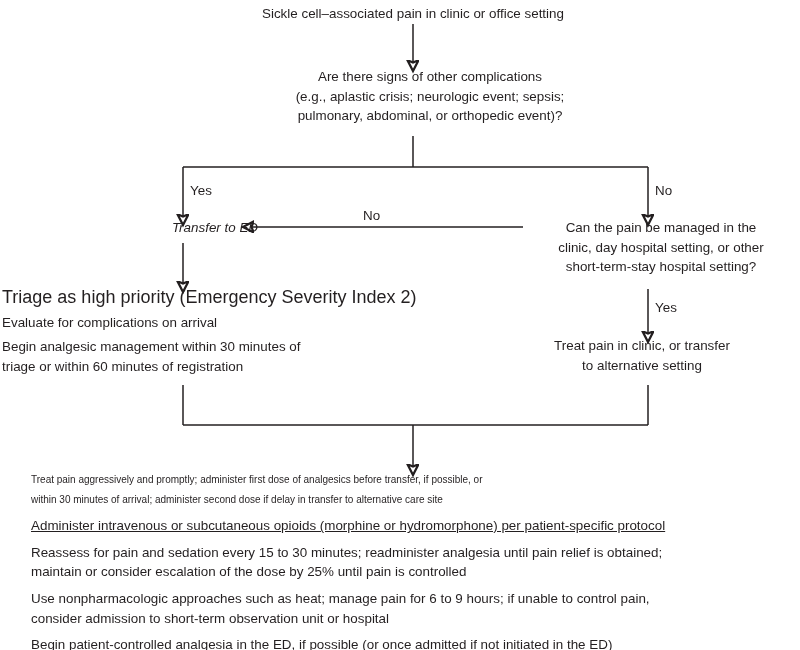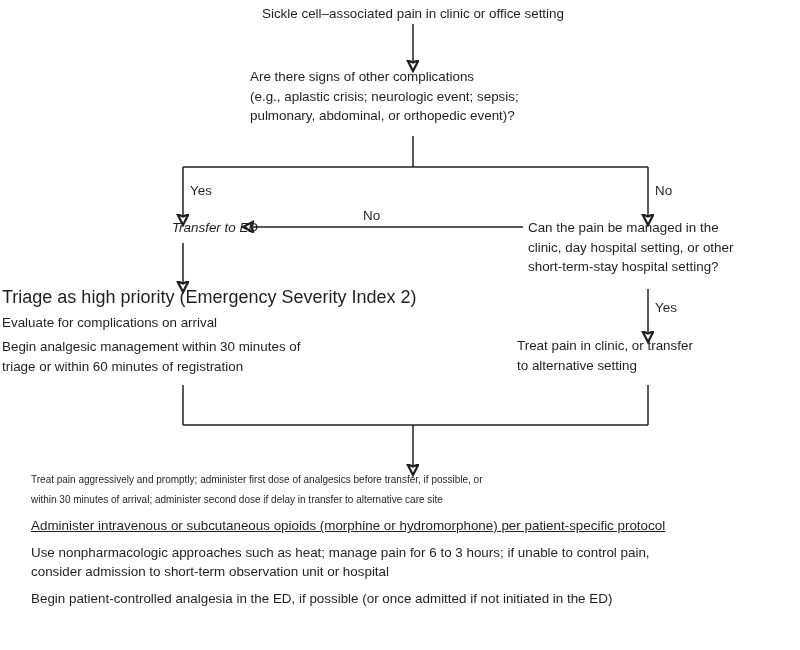--- a/index.html
+++ b/index.html
@@ -2,21 +2,21 @@
 <html><head>
 <meta charset="utf-8">
 <style>
   html,body{margin:0;padding:0;}
   body{
     width:800px;height:650px;background:#ffffff;
     font-family:"Liberation Sans","DejaVu Sans",sans-serif;
     color:#231f20;position:relative;overflow:hidden;
   }
   #flow{position:absolute;inset:0;width:800px;height:650px;}
-  .node{position:absolute;font-size:13.4px;line-height:19.5px;color:#231f20;white-space:pre-line;}
+  .node{position:absolute;font-size:13.4px;line-height:19.5px;color:#231f20;white-space:pre-line;text-align:center;}
   .edge-label{position:absolute;font-size:13.4px;line-height:15px;color:#231f20;}
   .ctr{text-align:center;}
   svg.lines{position:absolute;left:0;top:0;width:800px;height:650px;pointer-events:none;}
   svg.lines path,svg.lines line{stroke:#231f20;stroke-width:1.5;fill:none;}
   .hang{text-indent:0;}
 </style>
 </head>
 <body>
 
 <div id="flow">
@@ -80,18 +80,20 @@
       <div class="hang" style="white-space: pre-line; font-size: 18px; line-height: 19.6px; margin-bottom: 5px;">Triage as high priority (Emergency Severity Index 2)</div>
       <div class="hang" style="white-space: pre-line; font-size: 13.4px; line-height: 19.6px; margin-bottom: 5px;">Evaluate for complications on arrival</div>
       <div class="hang" style="white-space: pre-line; font-size: 13.4px; line-height: 19.6px; margin-bottom: 5px;">Begin analgesic management within 30 minutes of
     triage or within 60 minutes of registration</div>
     </div>
 
   <div id="final-actions" style="position:absolute;left:31px;top:470px;width:762px;">
       <div class="hang" style="white-space: pre-line; font-size: 10px; line-height: 19.6px; margin-bottom: 7px;">Treat pain aggressively and promptly; administer first dose of analgesics before transfer, if possible, or
     within 30 minutes of arrival; administer second dose if delay in transfer to alternative care site</div>
       <div class="hang" style="white-space: pre-line; font-size: 13.4px; line-height: 19.6px; margin-bottom: 7px; text-decoration: underline;">Administer intravenous or subcutaneous opioids (morphine or hydromorphone) per patient-specific protocol</div>
-      <div class="hang" style="white-space: pre-line; font-size: 13.4px; line-height: 19.6px; margin-bottom: 7px;">Use nonpharmacologic approaches such as heat; manage pain for 6 to 3 hours; if unable to control pain,
+      <div class="hang" style="white-space: pre-line; font-size: 13.4px; line-height: 19.6px; margin-bottom: 7px;">Reassess for pain and sedation every 15 to 30 minutes; readminister analgesia until pain relief is obtained;
+    maintain or consider escalation of the dose by 25% until pain is controlled</div>
+      <div class="hang" style="white-space: pre-line; font-size: 13.4px; line-height: 19.6px; margin-bottom: 7px;">Use nonpharmacologic approaches such as heat; manage pain for 6 to 9 hours; if unable to control pain,
     consider admission to short-term observation unit or hospital</div>
       <div class="hang" style="white-space: pre-line; font-size: 13.4px; line-height: 19.6px; margin-bottom: 7px;">Begin patient-controlled analgesia in the ED, if possible (or once admitted if not initiated in the ED)</div>
     </div>
 
 </div>
 
 </body></html>

